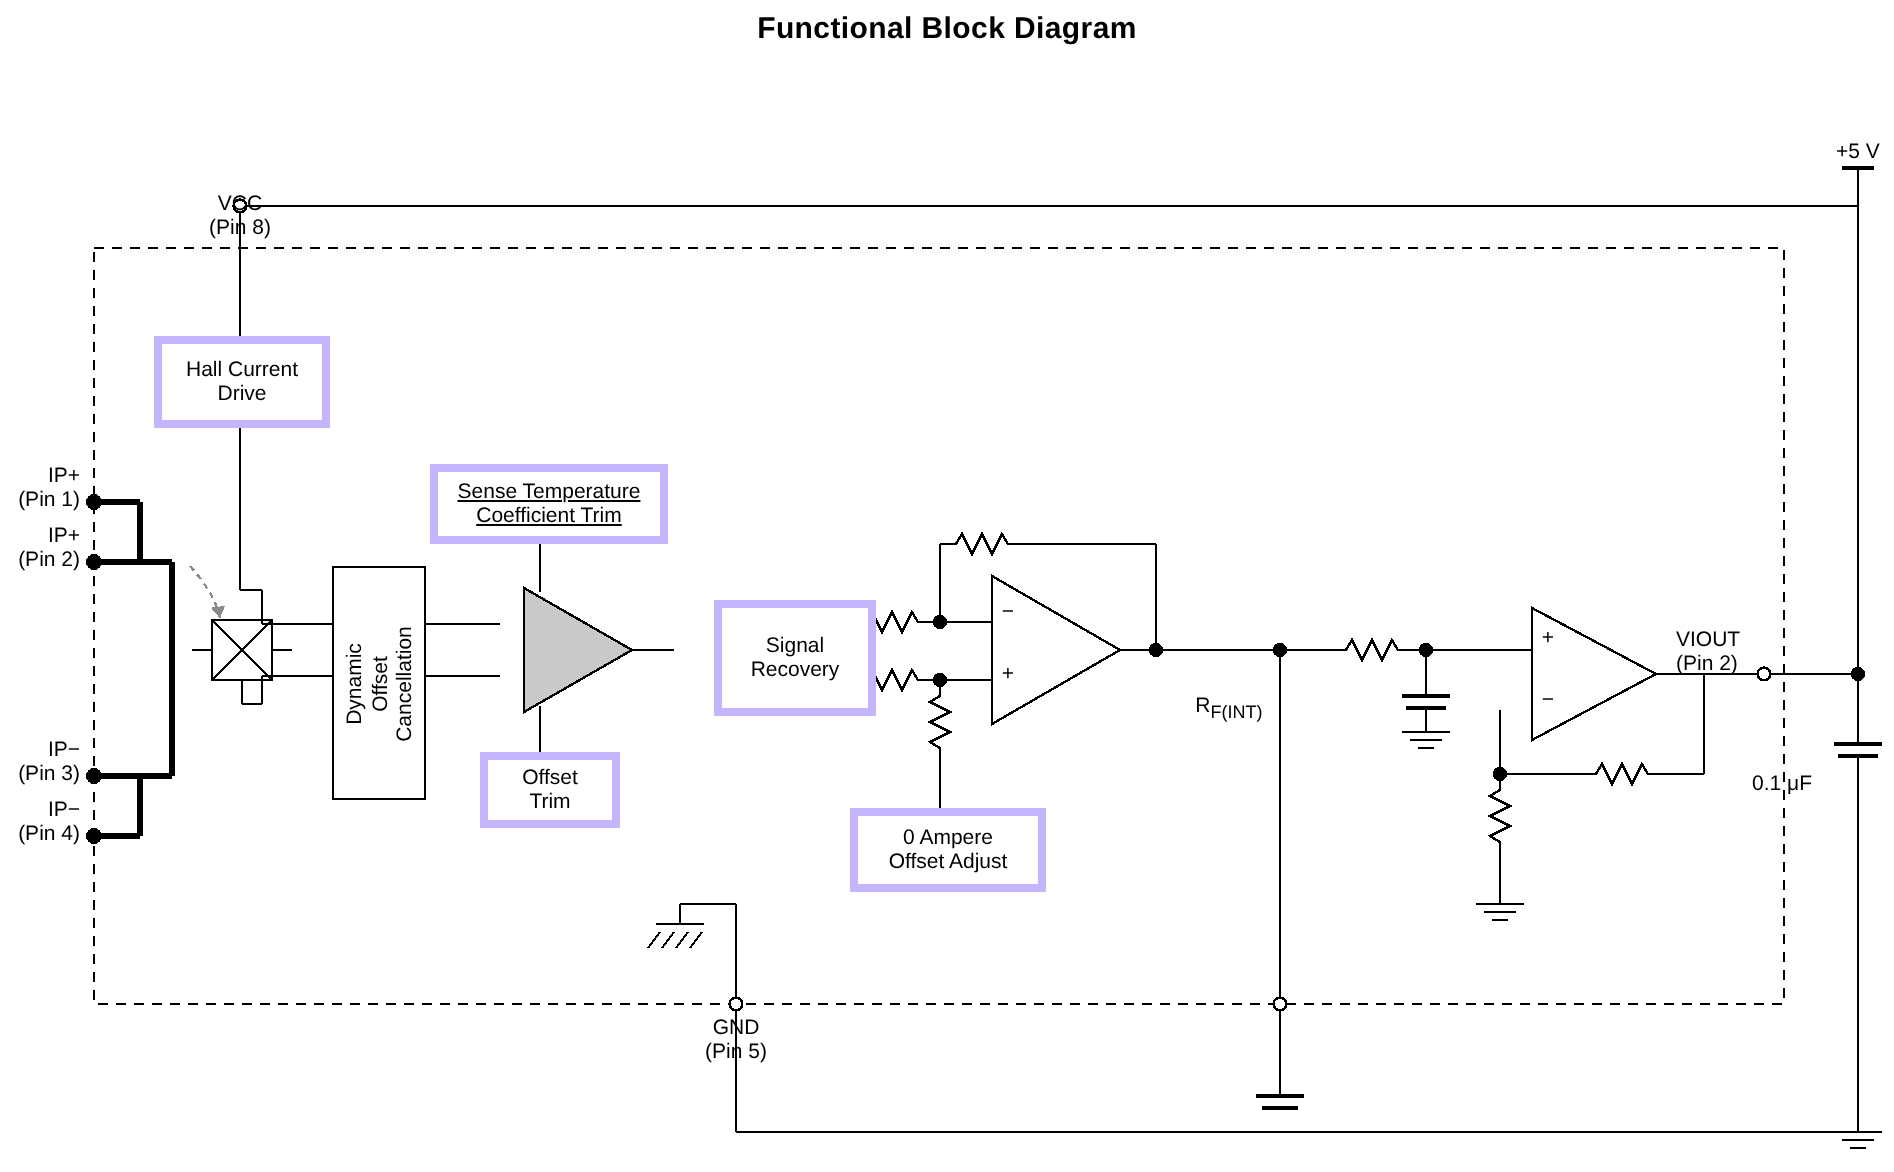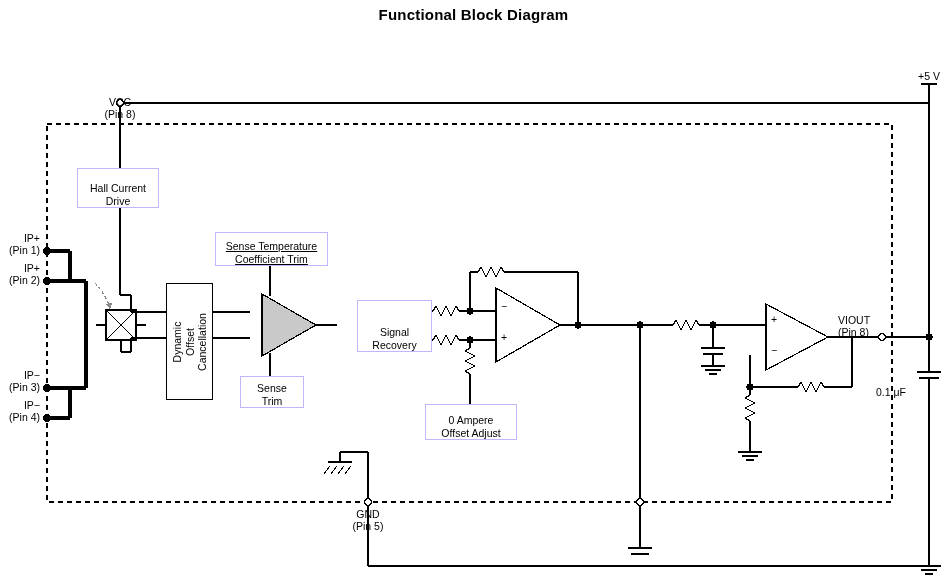--- a/index.html
+++ b/index.html
@@ -2,21 +2,21 @@
 <html><head>
 <meta charset="utf-8">
 <style>
   html,body{margin:0;padding:0;background:#ffffff;}
   body{width:947px;height:586px;position:relative;font-family:"Liberation Sans",sans-serif;color:#000;overflow:hidden;}
   #stage{position:absolute;left:0;top:0;width:947px;height:494px;}
   .title{position:absolute;left:0;top:6px;width:947px;text-align:center;font-size:15px;font-weight:bold;letter-spacing:.2px;}
   svg{position:absolute;left:0;top:0;width:947px;height:586px;}
   .lbl{position:absolute;font-size:10.5px;line-height:12px;text-align:center;white-space:pre;}
   .lbl.left{text-align:right;}
-  .box{position:absolute;border:1px solid #c4b5fd;background:#fff;display:flex;align-items:flex-end;justify-content:center;text-align:center;font-size:10.5px;line-height:12.5px;}
+  .box{position:absolute;border:4px solid #c4b5fd;background:#fff;display:flex;align-items:center;justify-content:center;text-align:center;font-size:10.5px;line-height:12.5px;}
   .vbox{position:absolute;border:1px solid #000;background:#fff;}
   .vbox span{position:absolute;left:50%;top:50%;transform:translate(-50%,-50%) rotate(-90deg);white-space:pre;font-size:10.5px;line-height:12.5px;text-align:center;display:block;}
   .sub{font-size:9px;}
 </style>
 </head>
 <body>
 
 <div id="stage">
 
   <div class="title">Functional Block Diagram</div>
@@ -166,21 +166,21 @@
     <span style="white-space:pre-line">Dynamic Offset
 Cancellation</span>
   </div>
 
   <div class="box" style="left:215px;top:232px;width:111px;height:32px;text-decoration:underline;">
     <span style="white-space:pre-line">Sense Temperature
 Coefficient Trim</span>
   </div>
 
   <div class="box" style="left:240px;top:376px;width:62px;height:30px;">
-    <span style="white-space:pre-line">Sense
+    <span style="white-space:pre-line">Offset
 Trim</span>
   </div>
 
   <div class="box" style="left:337px;top:300px;width:73px;height:50px;margin-left:20px;">
     <span style="white-space:pre-line">Signal
 Recovery</span>
   </div>
 
   <div class="box" style="left:425px;top:404px;width:90px;height:34px;">
     <span style="white-space:pre-line">0 Ampere
@@ -195,25 +195,28 @@
   <div class="lbl left" style="left:-22px;top:262px;width:62px;">IP+
 (Pin 2)</div>
   <div class="lbl left" style="left:-22px;top:369px;width:62px;">IP−
 (Pin 3)</div>
   <div class="lbl left" style="left:-22px;top:399px;width:62px;">IP−
 (Pin 4)</div>
 
   <div class="lbl" style="left:318px;top:508px;width:100px;">GND
 (Pin 5)</div>
   <div class="lbl" style="left:838px;top:314px;width:92px;text-align:left;">VIOUT
-(Pin 8)</div>
+(Pin 2)</div>
 
   <div class="lbl" style="left:899px;top:70px;width:60px;">+5 V</div>
 
   <div class="lbl" style="left:876px;top:386px;width:60px;text-align:left;">0.1 μF</div>
 
+  <div class="lbl" style="left:586px;top:335px;width:70px;text-align:left;">
+    <span>R</span><span class="sub" style="position:relative;top:3px;">F(INT)</span>
+  </div>
 
   <div class="lbl" style="left:494px;top:300px;width:20px;">−</div>
   <div class="lbl" style="left:494px;top:331px;width:20px;">+</div>
   <div class="lbl" style="left:764px;top:313px;width:20px;">+</div>
   <div class="lbl" style="left:764px;top:344px;width:20px;">−</div>
 
 </div>
 
 </body></html>

